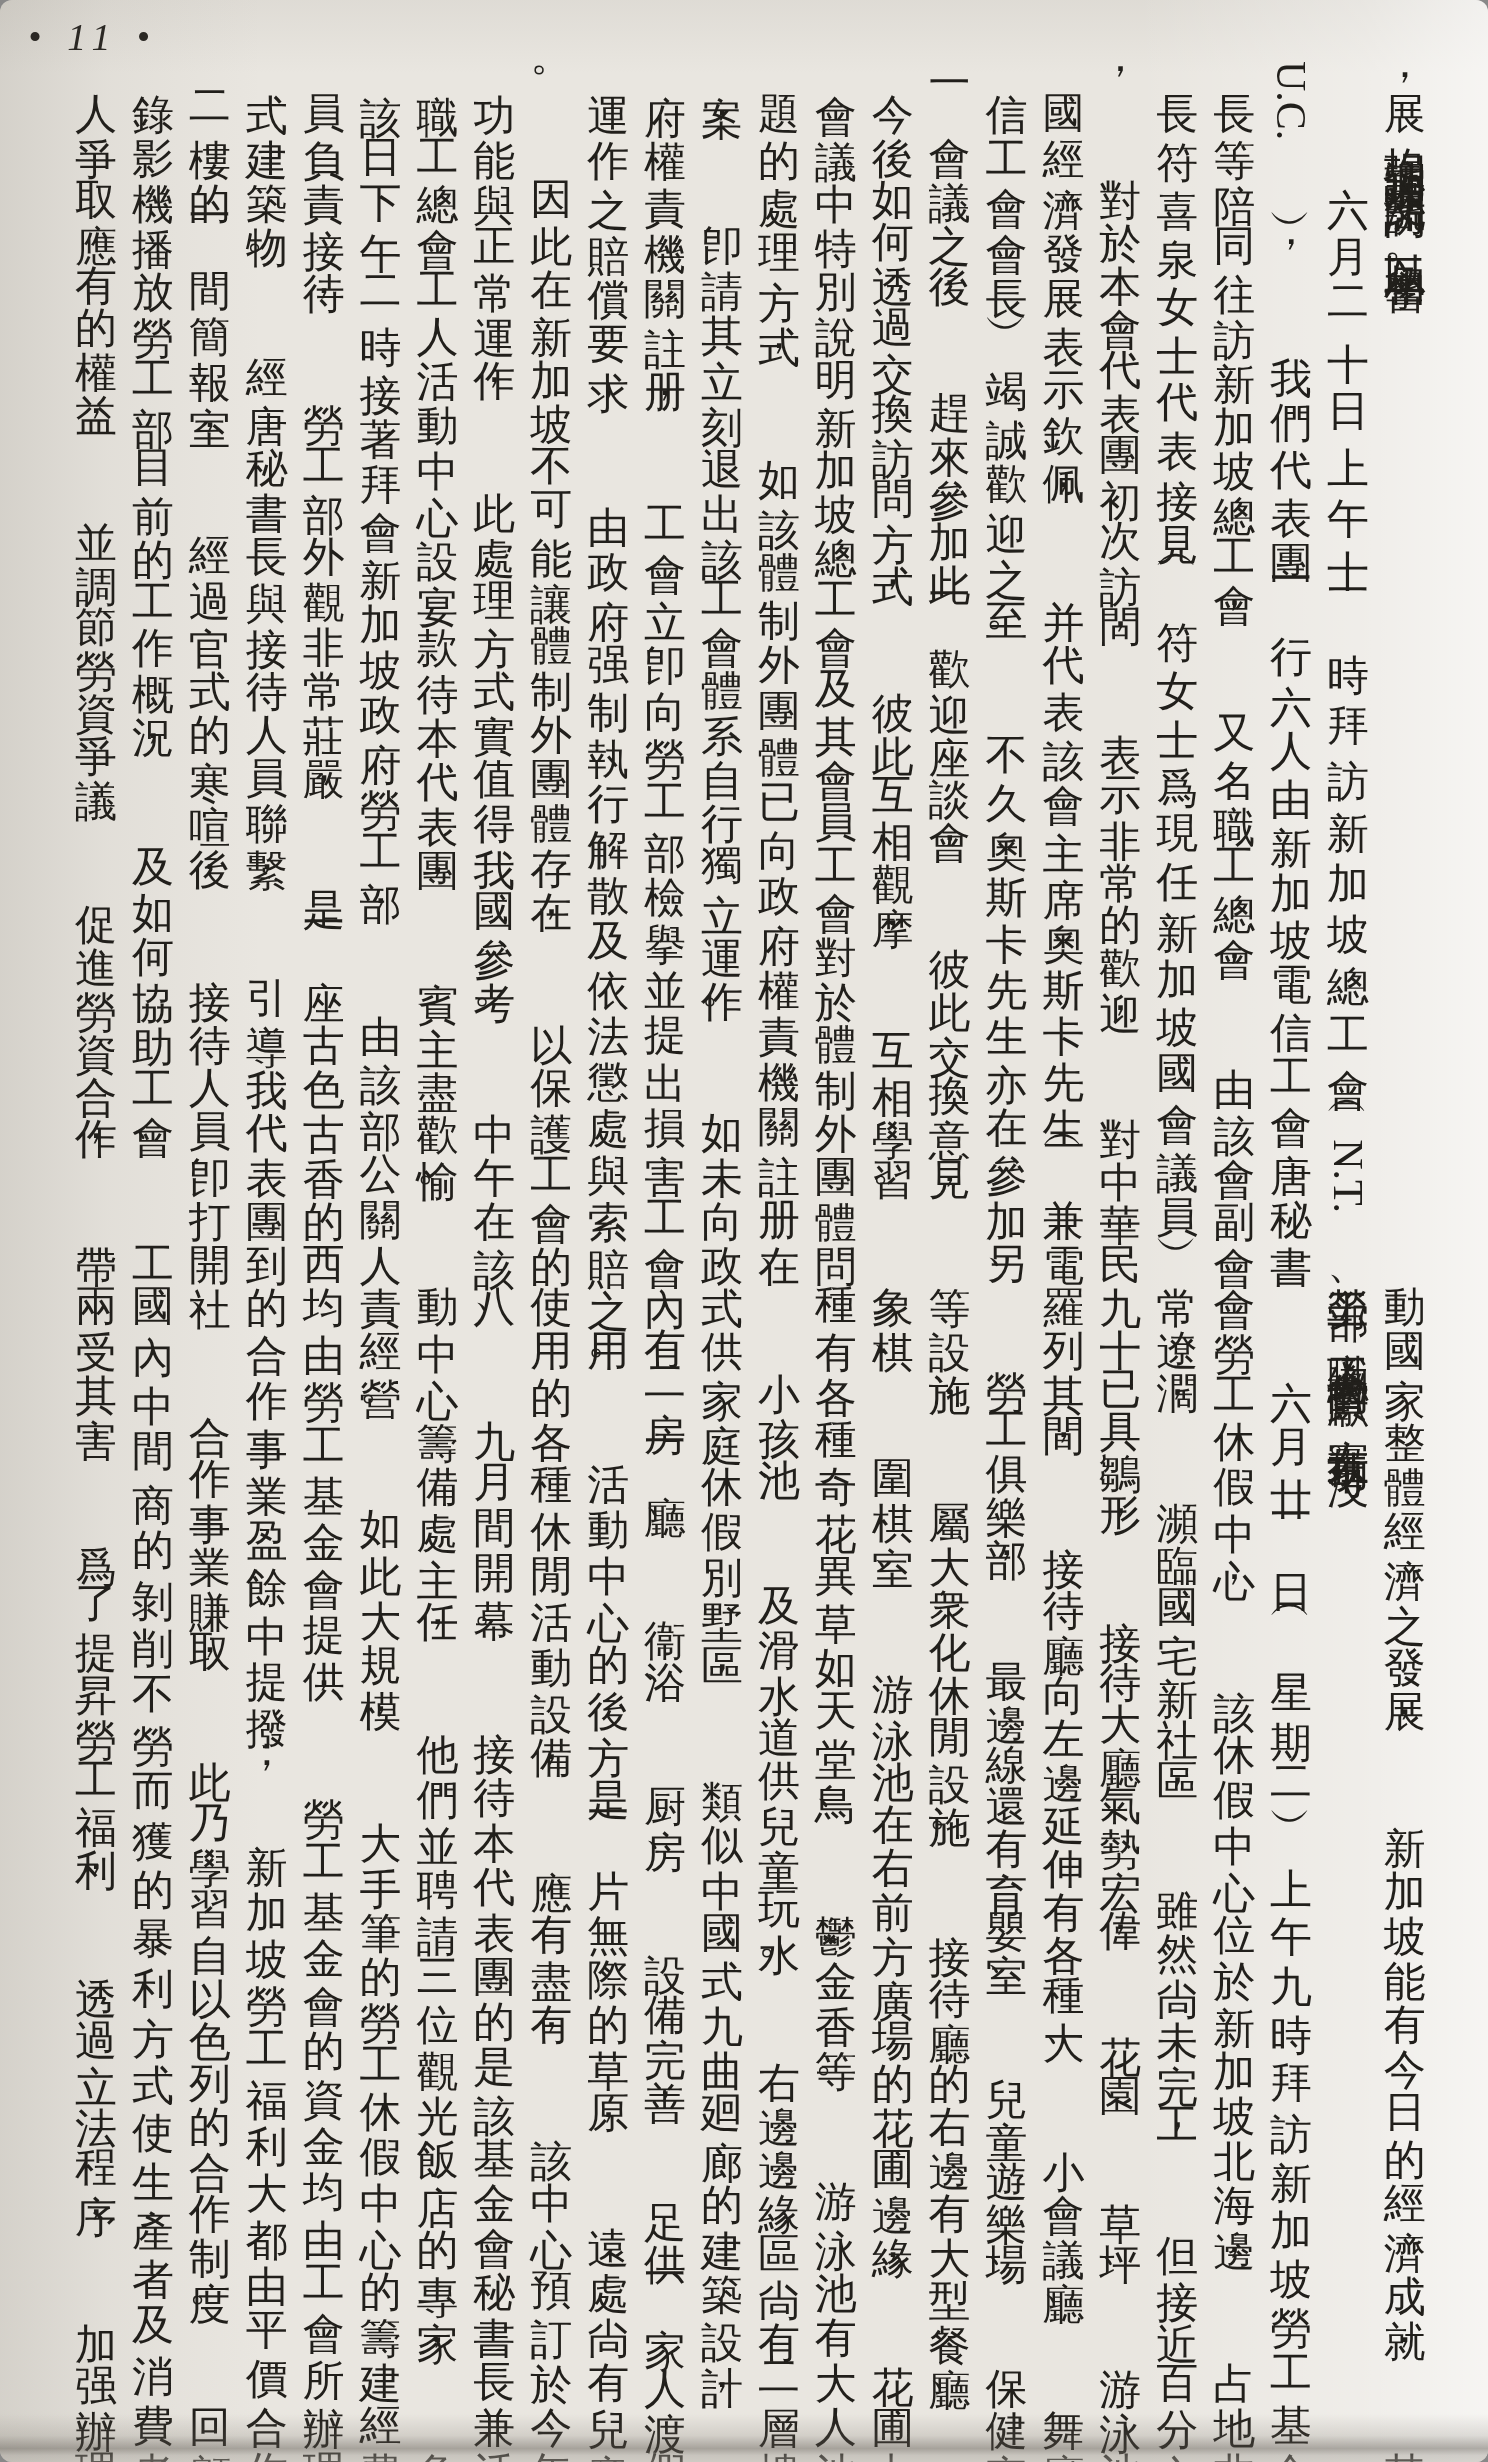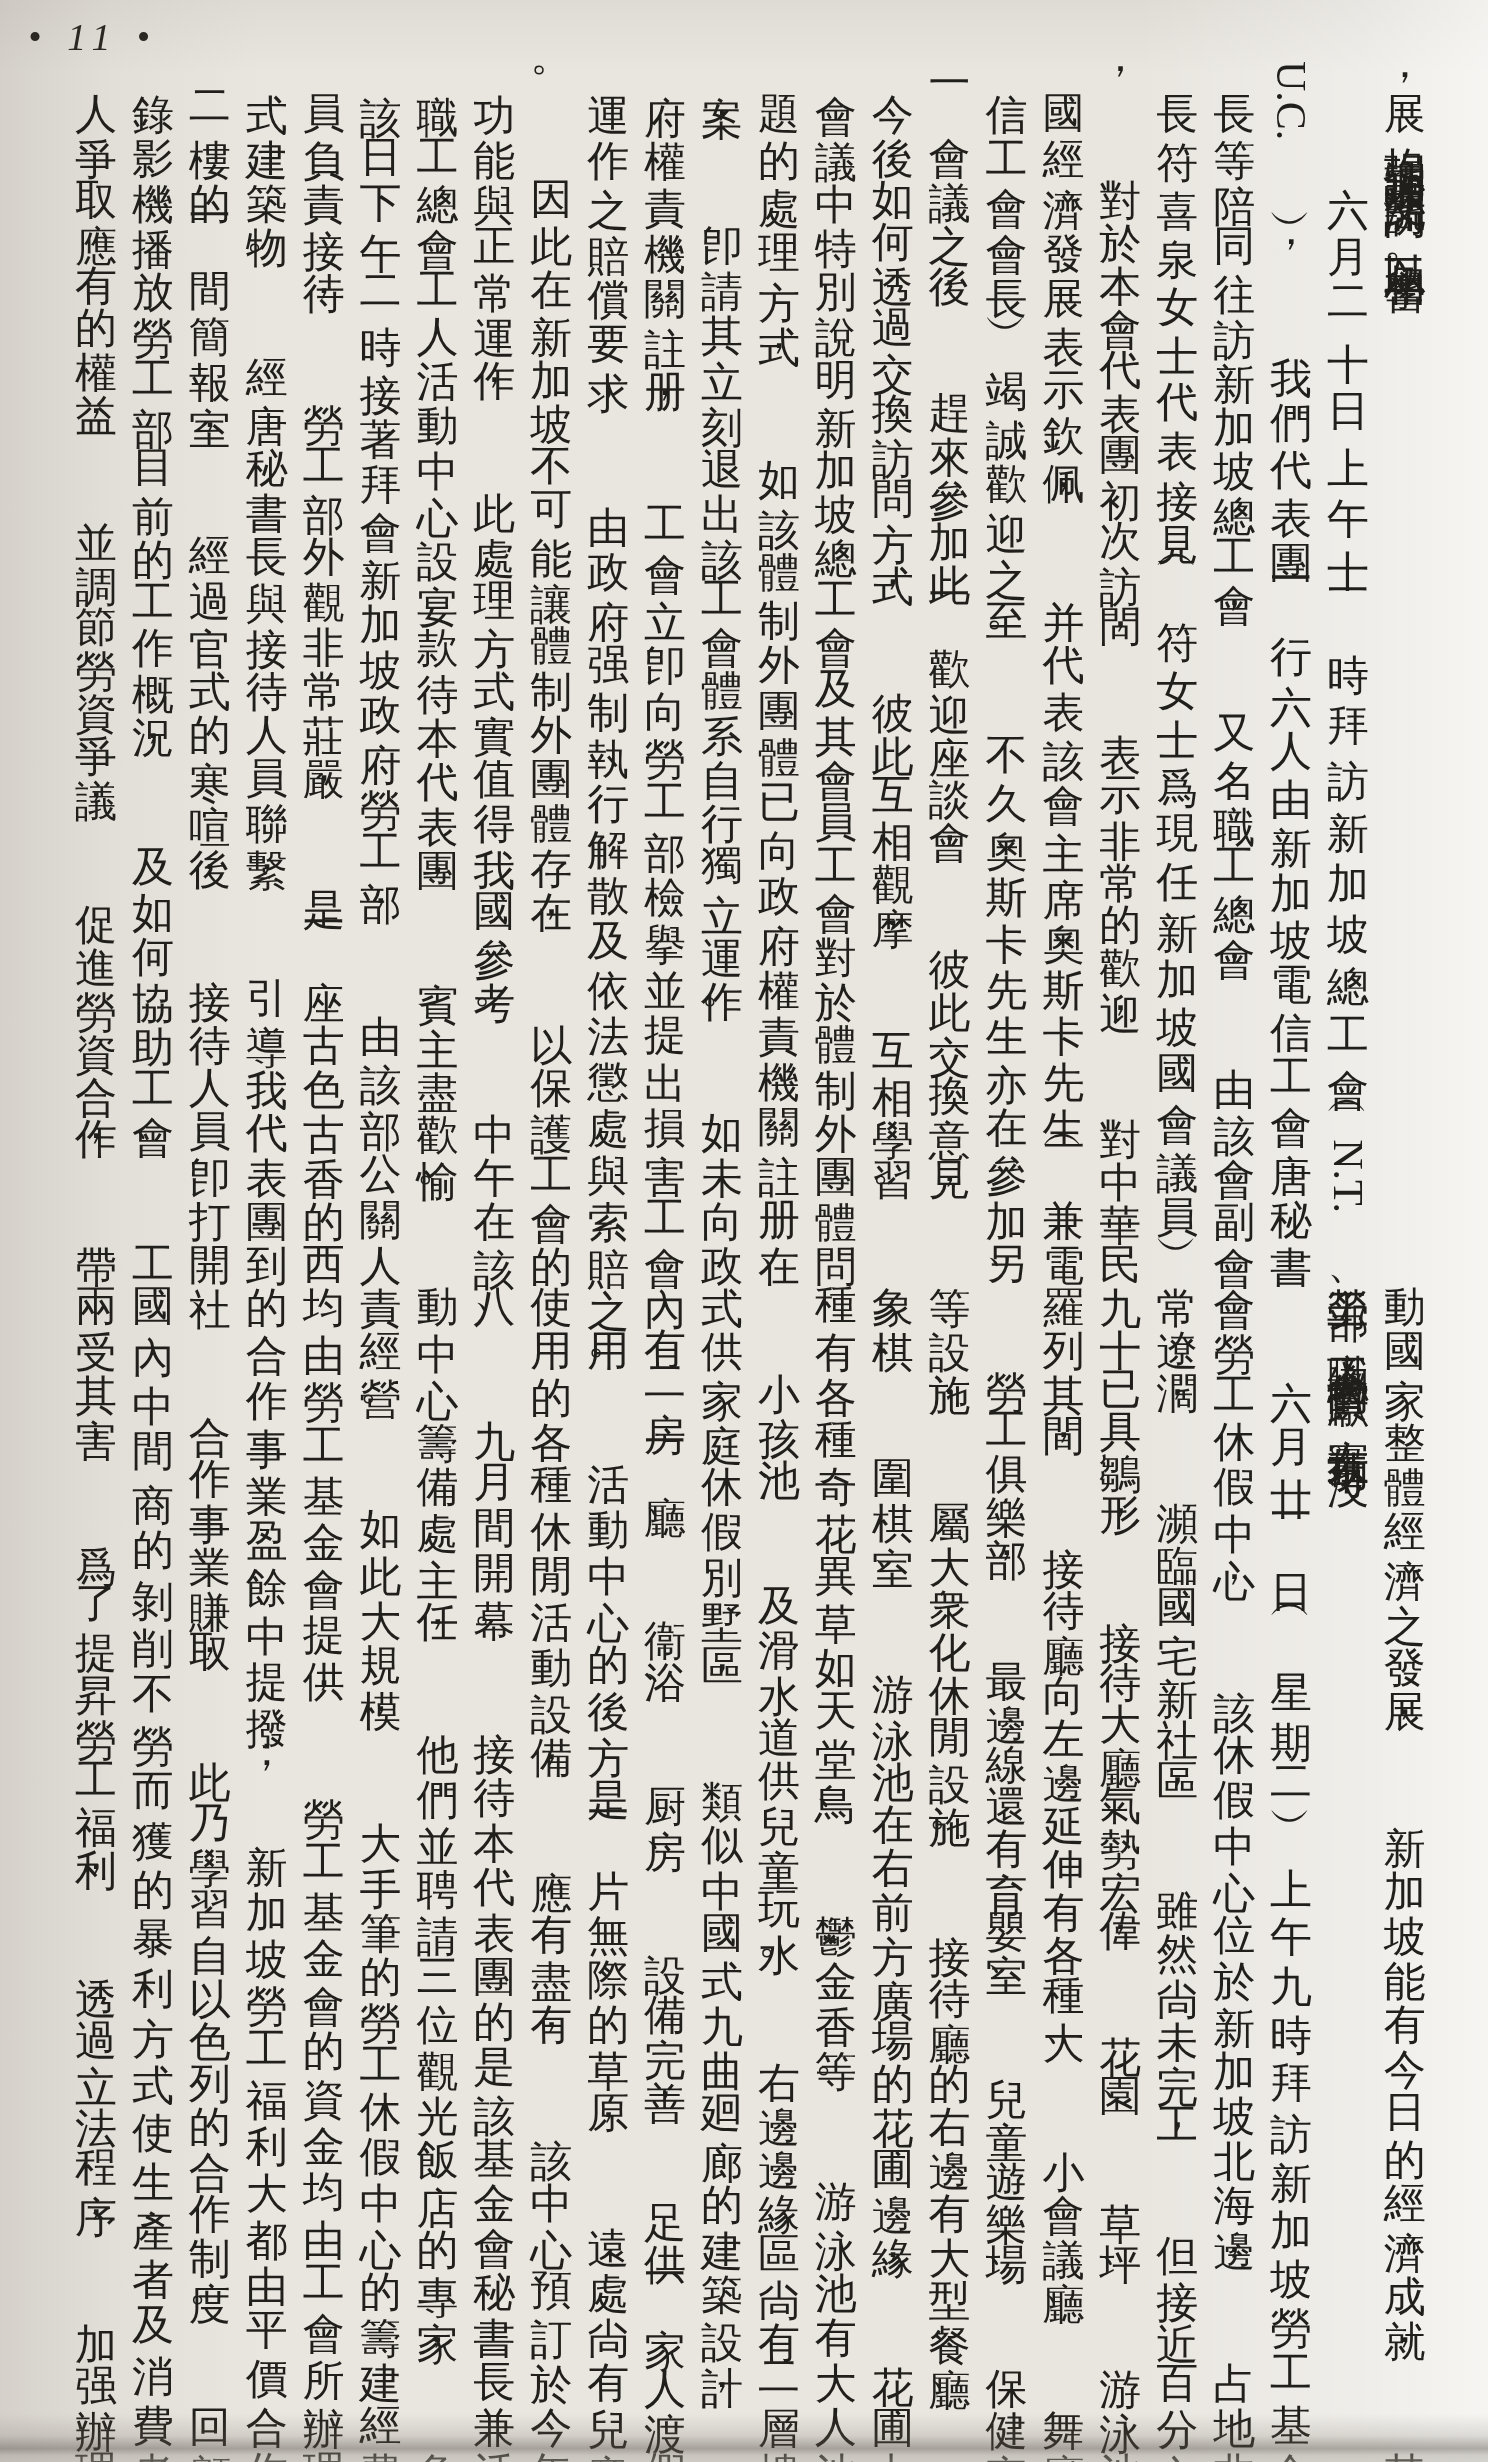--- a/index.html
+++ b/index.html
@@ -45,21 +45,21 @@
     color:#211f1b;
     white-space:nowrap;
     text-align:justify; text-align-last:justify;
   }
   .col.nofill { text-align-last:auto; letter-spacing:5.7px; }
   .col.ind2   { padding-top:93px; }
 </style>
 </head>
 <body>
 
-<div class="page" style="background: rgb(233, 230, 224);">
+<div class="page" style="background: rgb(233, 230, 224); border-radius: 12px;">
   <div class="paper-shading"></div>
   <div class="pagenum" style="color: rgb(43, 40, 36);">• 11 •</div>
   <div class="block block-top">
       <div class="col nofill" style="color: rgb(33, 31, 27);">展，均强調需加强交流訪問，以互相學習。</div>
       <div class="col ind2" style="color: rgb(33, 31, 27);">六月二十日上午十一時拜訪新加坡總工會（N.T.</div>
       <div class="col" style="color: rgb(33, 31, 27);">U.C.），我們代表團一行六人由新加坡電信工會唐秘書</div>
       <div class="col" style="color: rgb(33, 31, 27);">長等陪同往訪新加坡總工會，又名職工總會，由該會副會</div>
       <div class="col" style="color: rgb(33, 31, 27);">長符喜泉女士代表接見（符女士爲現任新加坡國會議員）</div>
       <div class="col" style="color: rgb(33, 31, 27);">，對於本會代表團初次訪問，表示非常的歡迎，對中華民</div>
       <div class="col" style="color: rgb(33, 31, 27);">國經濟發展表示欽佩，并代表該會主席奧斯卡先生（兼電</div>

